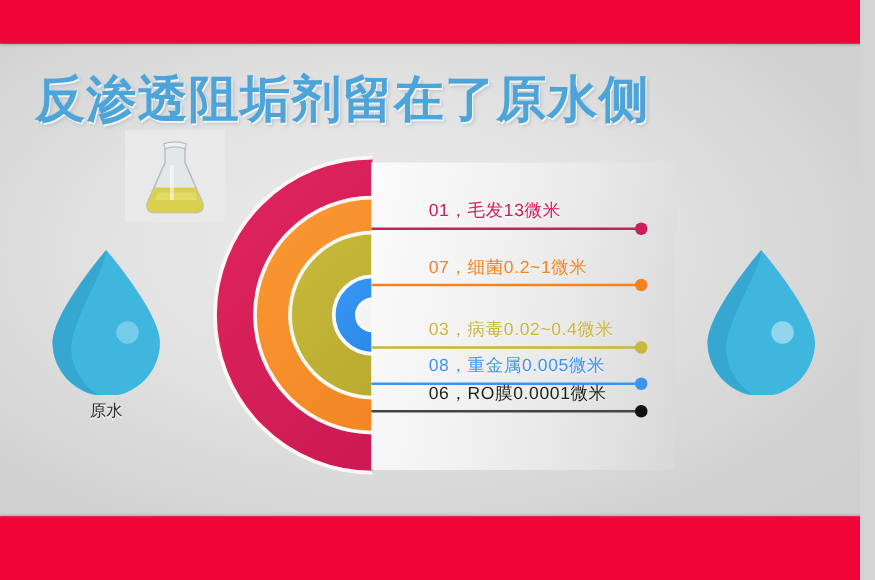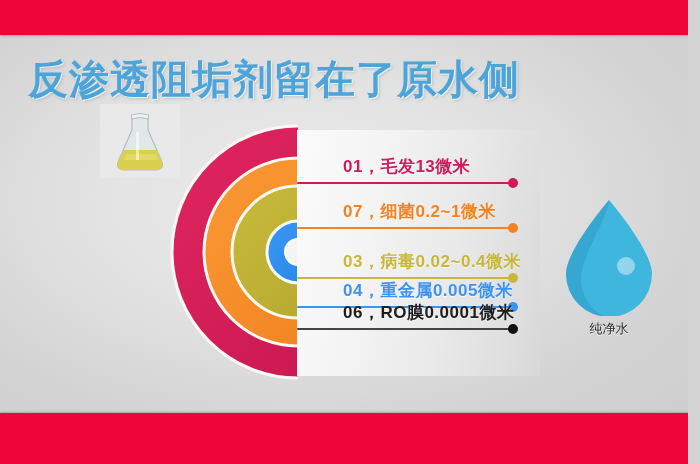--- a/index.html
+++ b/index.html
@@ -40,21 +40,21 @@
     background:linear-gradient(100deg,#fbfbfb 0%,#f4f4f4 30%,#e9e9e9 62%,#dedede 88%,#d8d8d8 100%);
   }
 
   
   .legend{position:absolute;left:297px;top:130px;width:260px;height:246px;z-index:20;}
   .leg-row{position:absolute;left:0;height:2px;}
   .leg-line{position:absolute;left:0;top:0;height:2px;width:216px;border-radius:1px;}
   .leg-dot{position:absolute;left:211px;top:-4px;width:10px;height:10px;border-radius:50%;}
   .leg-txt{
     position:absolute;left:46px;bottom:6px;white-space:nowrap;
-    font-size:17px;font-weight:bold;letter-spacing:.5px;
+    font-size:14px;font-weight:normal;letter-spacing:.5px;
     text-shadow:0 1px 0 rgba(255,255,255,.6);
   }
 
   
   .drop{position:absolute;z-index:24;}
   .drop-cap{position:absolute;width:100%;text-align:center;
     font-size:13px;color:#2b2b2b;font-weight:normal;
     text-shadow:0 1px 0 rgba(255,255,255,.7);}
 </style>
 </head>
@@ -124,32 +124,39 @@
       <div class="leg-txt" style="color:#f58220;">07，细菌0.2~1微米</div>
     </div>
     <div class="leg-row" style="top:147px;">
       <div class="leg-line" style="background:#c8b73a;"></div>
       <div class="leg-dot" style="background:#c8b73a;"></div>
       <div class="leg-txt" style="color:#c8b73a;">03，病毒0.02~0.4微米</div>
     </div>
     <div class="leg-row" style="top:176px;">
       <div class="leg-line" style="background:#3d94f0;"></div>
       <div class="leg-dot" style="background:#3d94f0;"></div>
-      <div class="leg-txt" style="color:#3d94f0;">04，重金属0.005微米</div>
+      <div class="leg-txt" style="color:#3d94f0;">08，重金属0.005微米</div>
     </div>
     <div class="leg-row" style="top:198px;">
       <div class="leg-line" style="background:#444444;"></div>
       <div class="leg-dot" style="background:#111111;"></div>
       <div class="leg-txt" style="color:#1d1d1d;">06，RO膜0.0001微米</div>
     </div>
   </div>
 
+  <div class="drop" style="left:24px;top:194px;width:122px;height:150px;">
+    <svg width="122" height="122" viewBox="0 0 122 122">
+      <path d="M61 6 C61 6 18 56 18 80 A43 43 0 0 0 104 80 C104 56 61 6 61 6 Z" fill="#3fb6de"></path>
+      <path d="M61 6 C61 6 18 56 18 80 A43 43 0 0 0 55 122 A43 43 0 0 1 33 85 C33 62 61 22 61 6 Z" fill="#2f9bc4" opacity="0.55"></path>
+      <ellipse cx="78" cy="72" rx="9" ry="9" fill="#7fd0ea" opacity="0.85"></ellipse>
+    </svg>
+    <div class="drop-cap" style="top:126px;">原水</div>
+  </div>
 
   <div class="drop" style="left:548px;top:194px;width:122px;height:150px;">
     <svg width="122" height="122" viewBox="0 0 122 122">
       <path d="M61 6 C61 6 18 56 18 80 A43 43 0 0 0 104 80 C104 56 61 6 61 6 Z" fill="#3fb6de"></path>
       <path d="M61 6 C61 6 18 56 18 80 A43 43 0 0 0 55 122 A43 43 0 0 1 33 85 C33 62 61 22 61 6 Z" fill="#2f9bc4" opacity="0.55"></path>
       <ellipse cx="78" cy="72" rx="9" ry="9" fill="#9ad9ee" opacity="0.9"></ellipse>
     </svg>
-    <div class="drop-cap" style="top:126px;">纯净水</div>
   </div>
 
 </div>
 
 </body></html>

